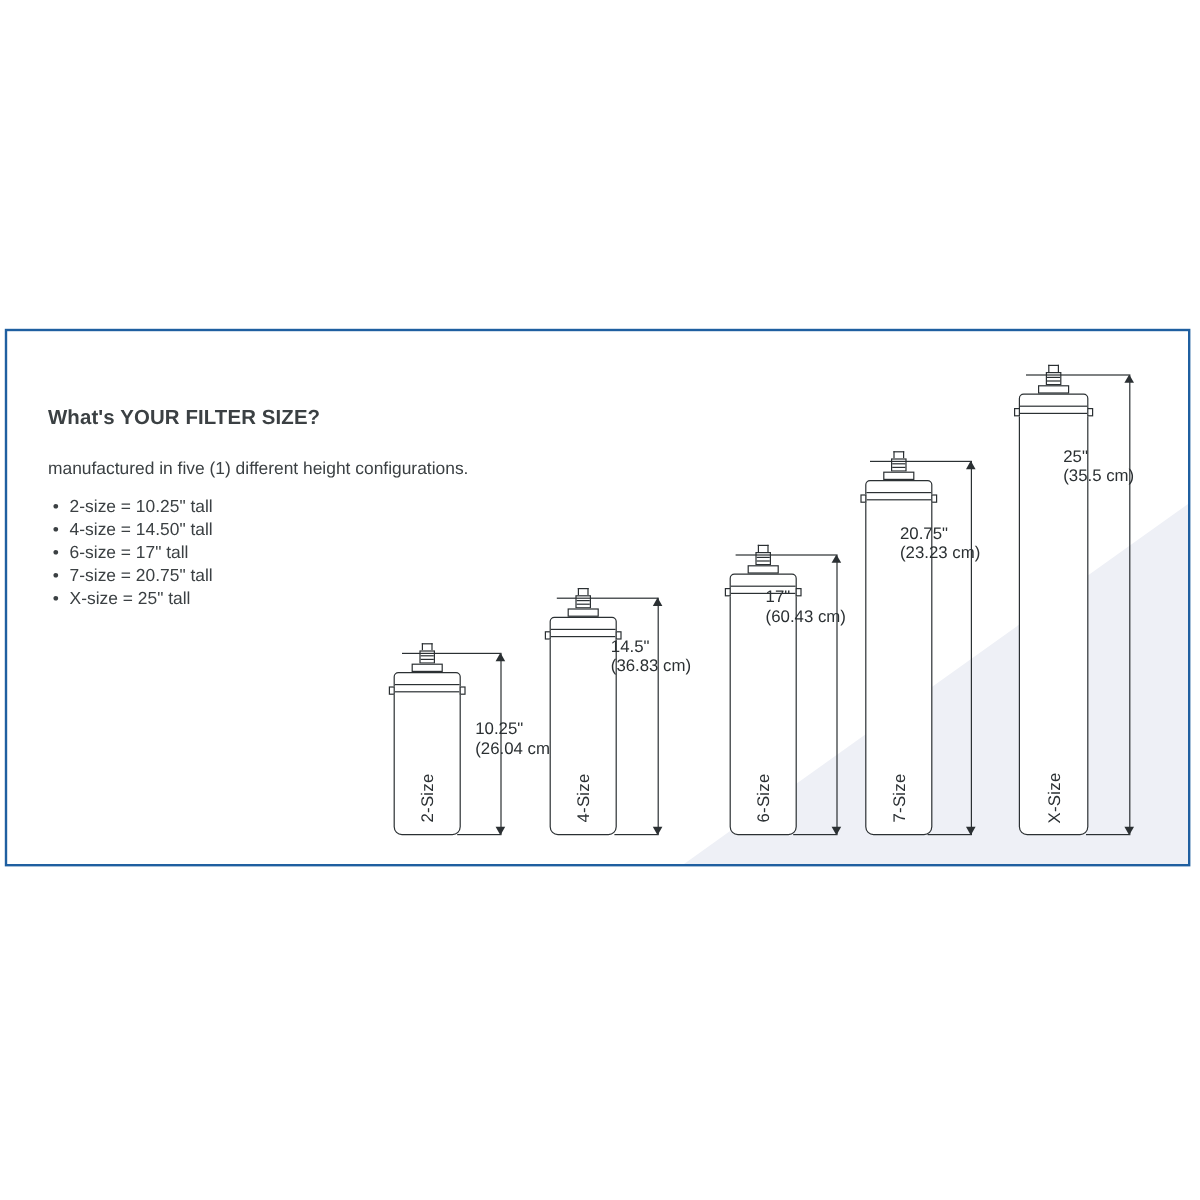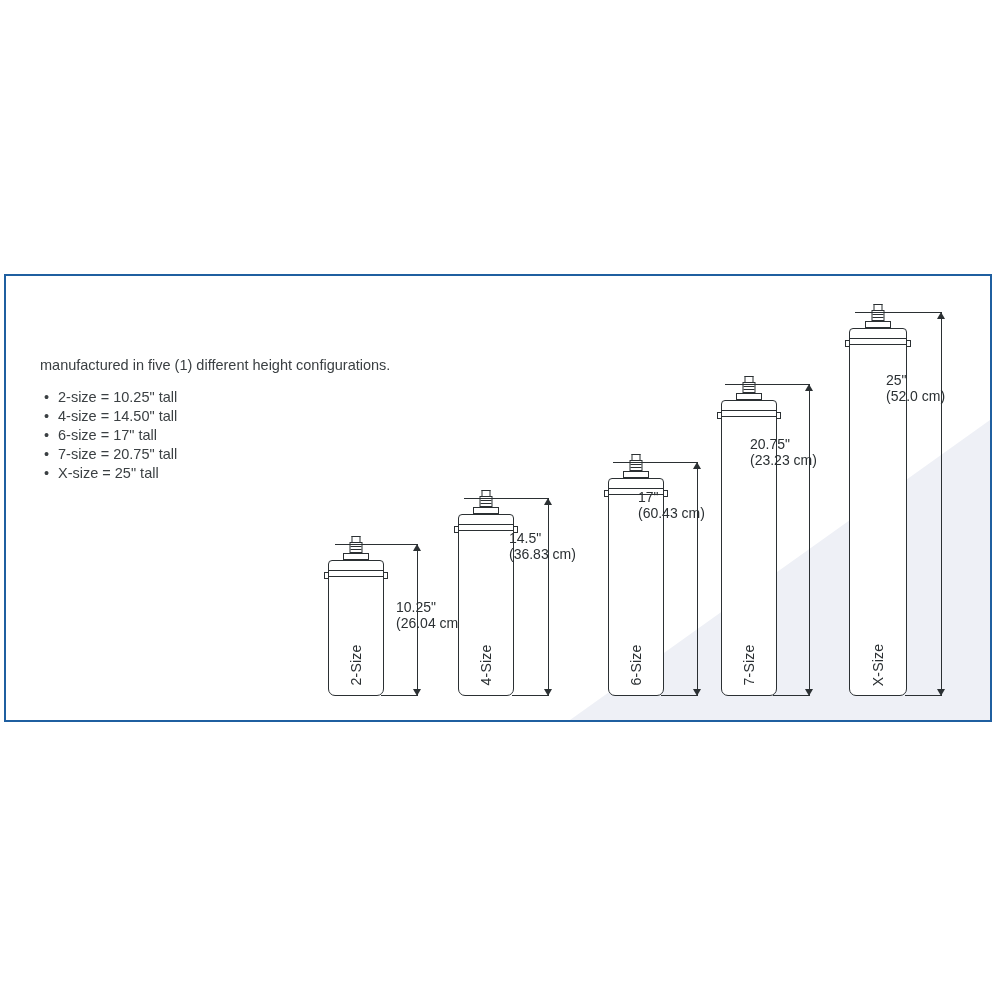--- a/index.html
+++ b/index.html
@@ -229,20 +229,21 @@
 <body>
 
 <div id="stage">
 
   <div class="panel">
     <div class="wedge"></div>
 
     <div class="content">
 
       <div class="textblock">
+        <p class="title">What's YOUR FILTER SIZE?</p>
         <p class="para">
           <br>
           <span>manufactured in five (1) different height configurations.</span><br>
         </p>
         <ul class="bullets">
           <li>2-size = 10.25" tall</li>
           <li>4-size = 14.50" tall</li>
           <li>6-size = 17" tall</li>
           <li>7-size = 20.75" tall</li>
           <li>X-size = 25" tall</li>
@@ -384,18 +385,18 @@
       </div>
       <div class="dim" style="left:935px; top:36px; width:1px; height:384px;">
         <div class="line"></div>
         <div class="arrow up"></div>
         <div class="arrow down"></div>
         <div class="tick" style="left:-86px; top:0; width:86px;"></div>
         <div class="tick" style="left:-36px; bottom:0; width:36px;"></div>
       </div>
       <div class="dimtext" style="left:880px; top:96px;">
         <div>25"</div>
-        <div>(52.0 cm)</div>
+        <div>(35.5 cm)</div>
       </div>
 
     </div>
   </div>
 </div>
 
 </body></html>

